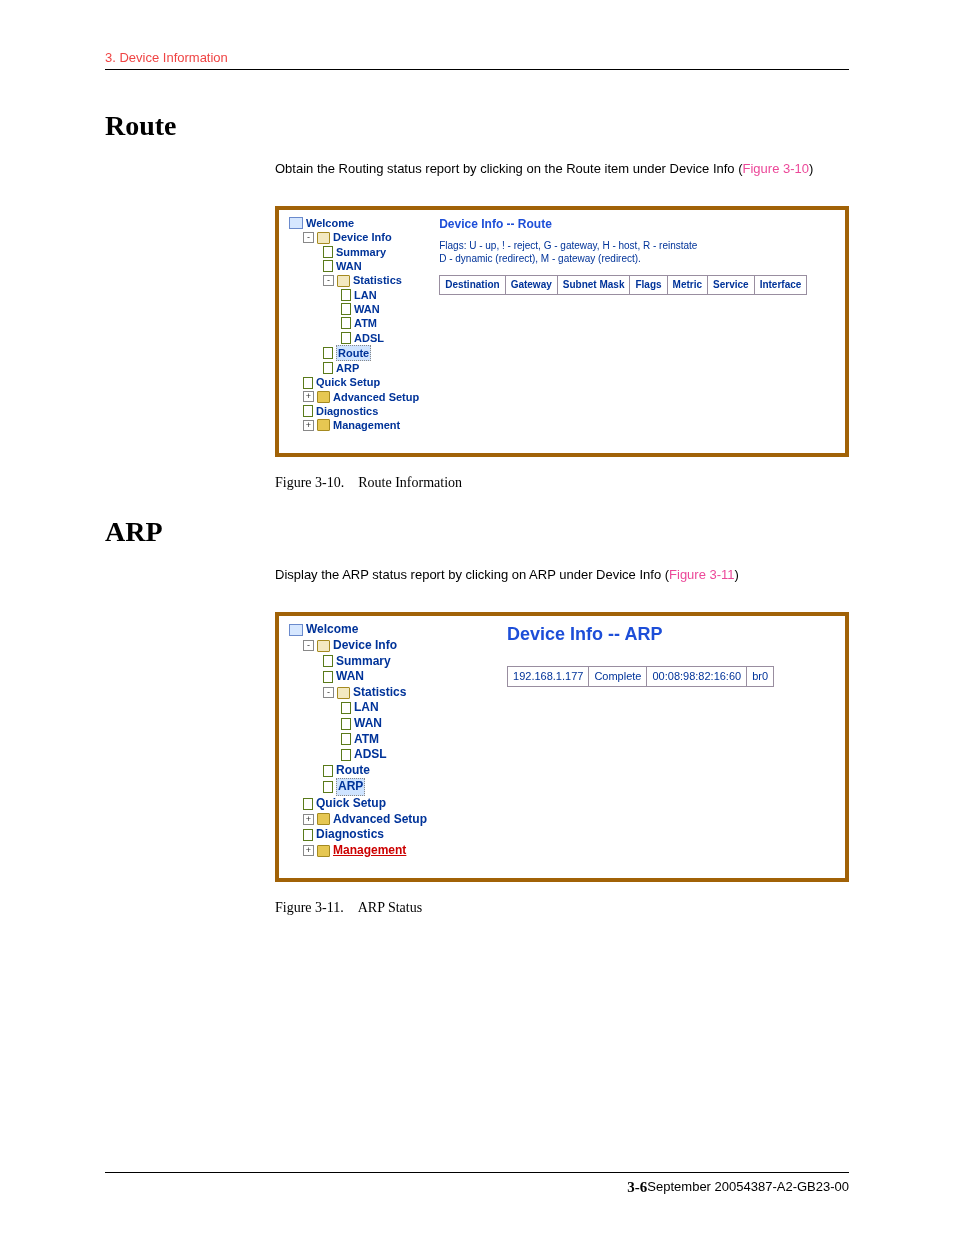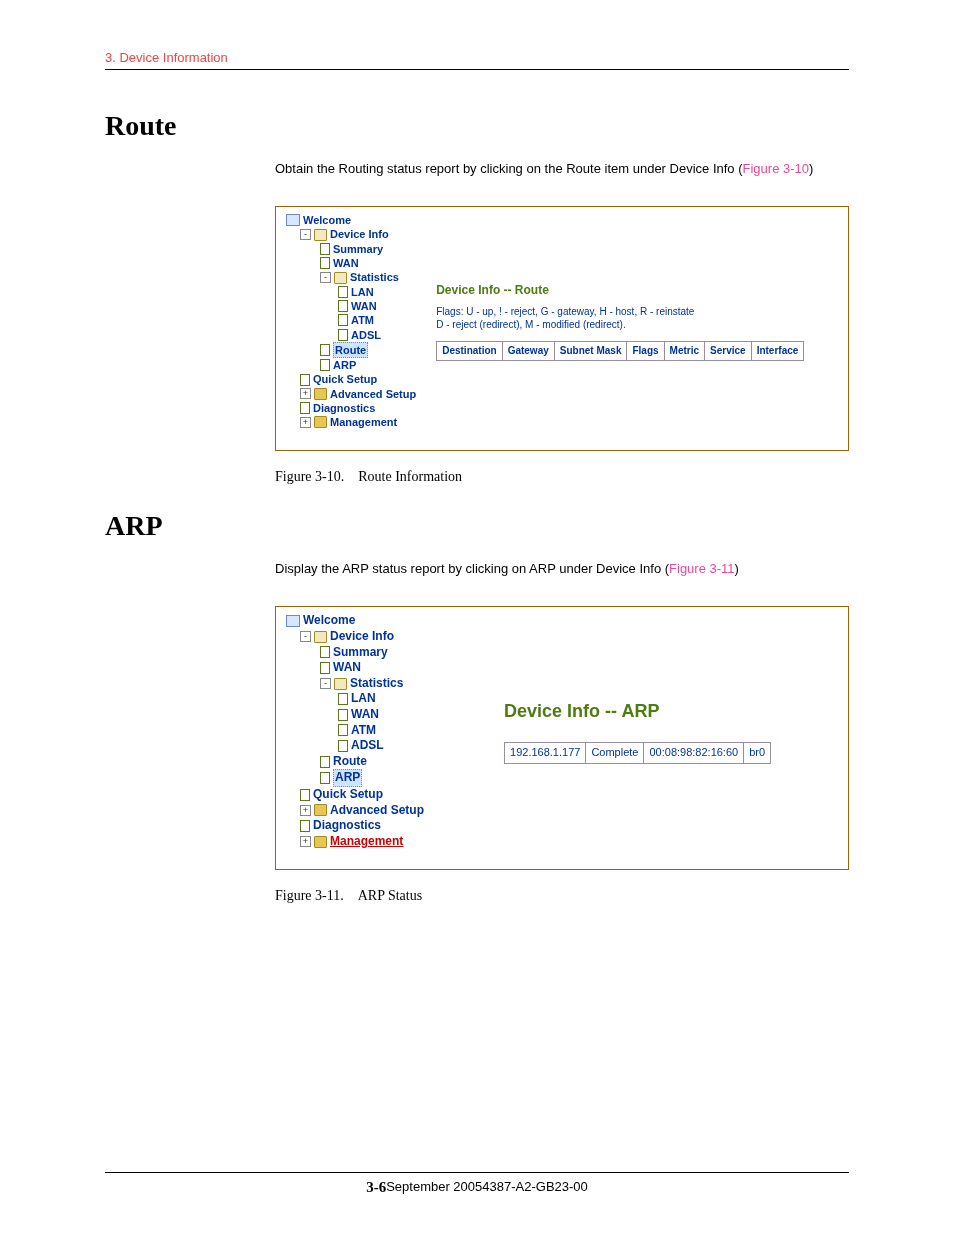--- a/index.html
+++ b/index.html
@@ -34,28 +34,27 @@
   }
   .body-indent {
     margin-left: 170px;
     font-size: 13px;
     line-height: 1.4;
   }
   .fig-link {
     color: #ec4899;
   }
   .screenshot-box {
-    border: 1px solid #a16207;
+    border: 4px solid #a16207;
     margin-top: 28px;
     padding: 6px 22px 20px 10px;
     background: #fff;
     display: flex;
     gap: 20px;
     min-height: 150px;
-    align-items: center;
   }
   .nav-col {
     font-size: 11px;
     color: #003399;
     font-family: Verdana, Arial, sans-serif;
     white-space: nowrap;
     line-height: 1.3;
   }
   .nav-col .row {
     display: flex;
@@ -85,21 +84,21 @@
     width: 12px; height: 10px; background: #d6e7ff; border: 1px solid #6a8acc;
     display: inline-block; margin-right: 3px; vertical-align: middle;
   }
   .content-col {
     flex: 1;
     font-size: 11px;
     font-family: Verdana, Arial, sans-serif;
     padding-top: 0px;
   }
   .content-title {
-    color: #4d7c0f;
+    color: #1d4ed8;
     font-weight: bold;
     font-size: 12px;
     margin-bottom: 6px;
   }
   .content-note {
     color: #003399;
     font-size: 10px;
     margin-bottom: 10px;
     line-height: 1.3;
   }
@@ -129,21 +128,21 @@
     left: 105px;
     right: 105px;
   }
   .footer-rule {
     border: none;
     border-top: 1px solid #000;
     margin: 0 0 6px 0;
   }
   .footer-row {
     display: flex;
-    justify-content: center;
+    justify-content: flex-end;
     font-size: 13px;
   }
   .footer-row .pg {
     font-family: "Times New Roman", serif;
     font-weight: bold;
     font-size: 15px;
   }
 </style>
 </head>
 <body>
@@ -221,21 +220,21 @@
         <div class="row ind1">
             <span class="ic-pm">+</span>
             <span class="ic ic-fold"></span>
             <b>Management</b>
           </div>
       </div>
       <div class="content-col">
         <div class="content-title">Device Info -- Route</div>
         <div class="content-note">
           <span>Flags: U - up, ! - reject, G - gateway, H - host, R - reinstate</span><br>
-          <span>D - reject (redirect), M - modified (redirect).</span>
+          <span>D - dynamic (redirect), M - gateway (redirect).</span>
         </div>
         <table class="route-tbl">
           <tbody>
               <tr>
             <th>Destination</th>
             <th>Gateway</th>
             <th>Subnet Mask</th>
             <th>Flags</th>
             <th>Metric</th>
             <th>Service</th>

